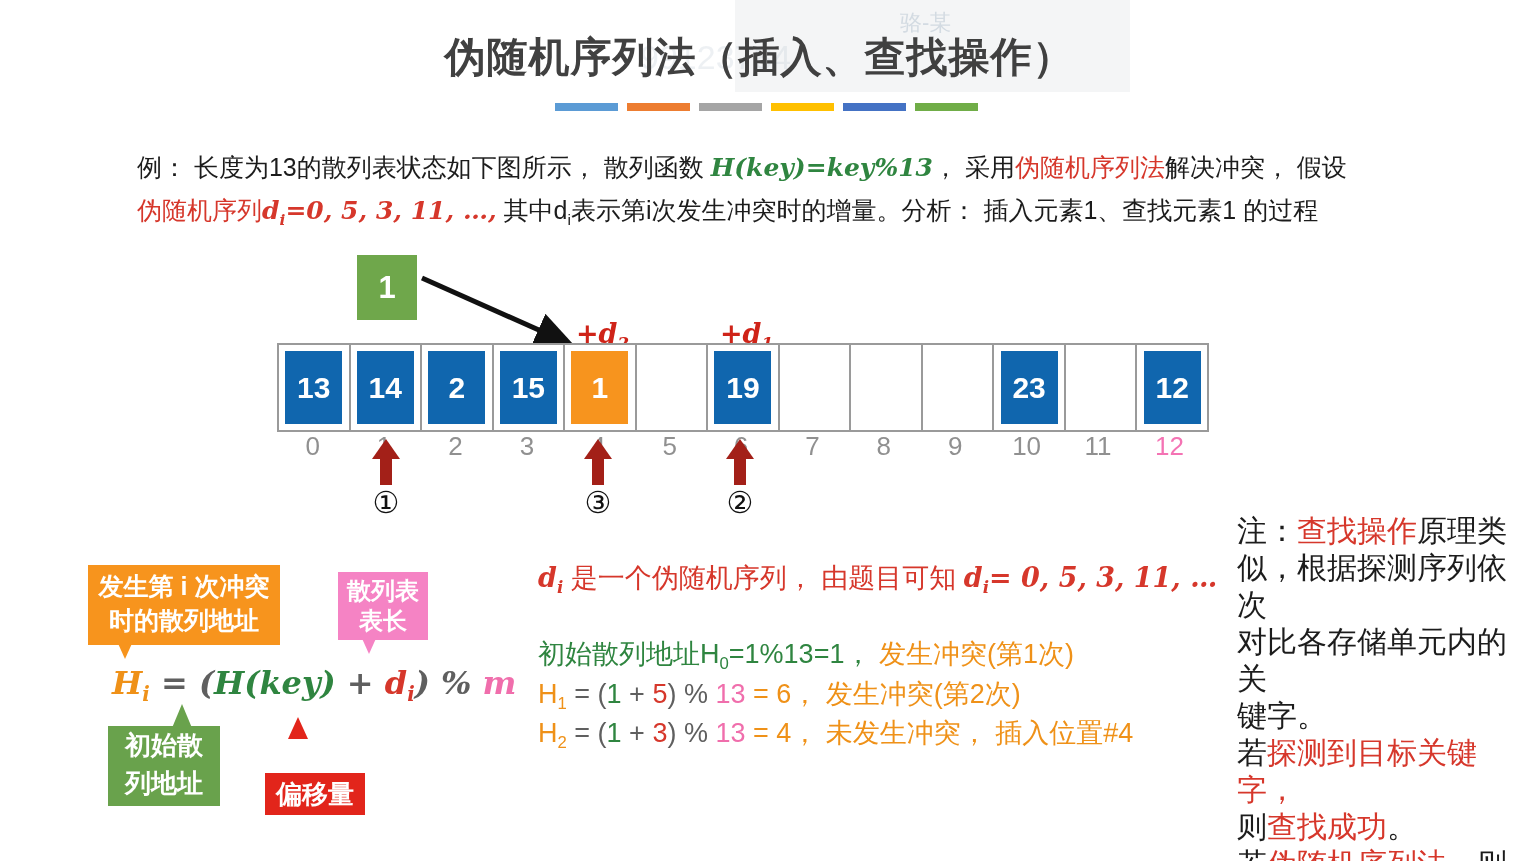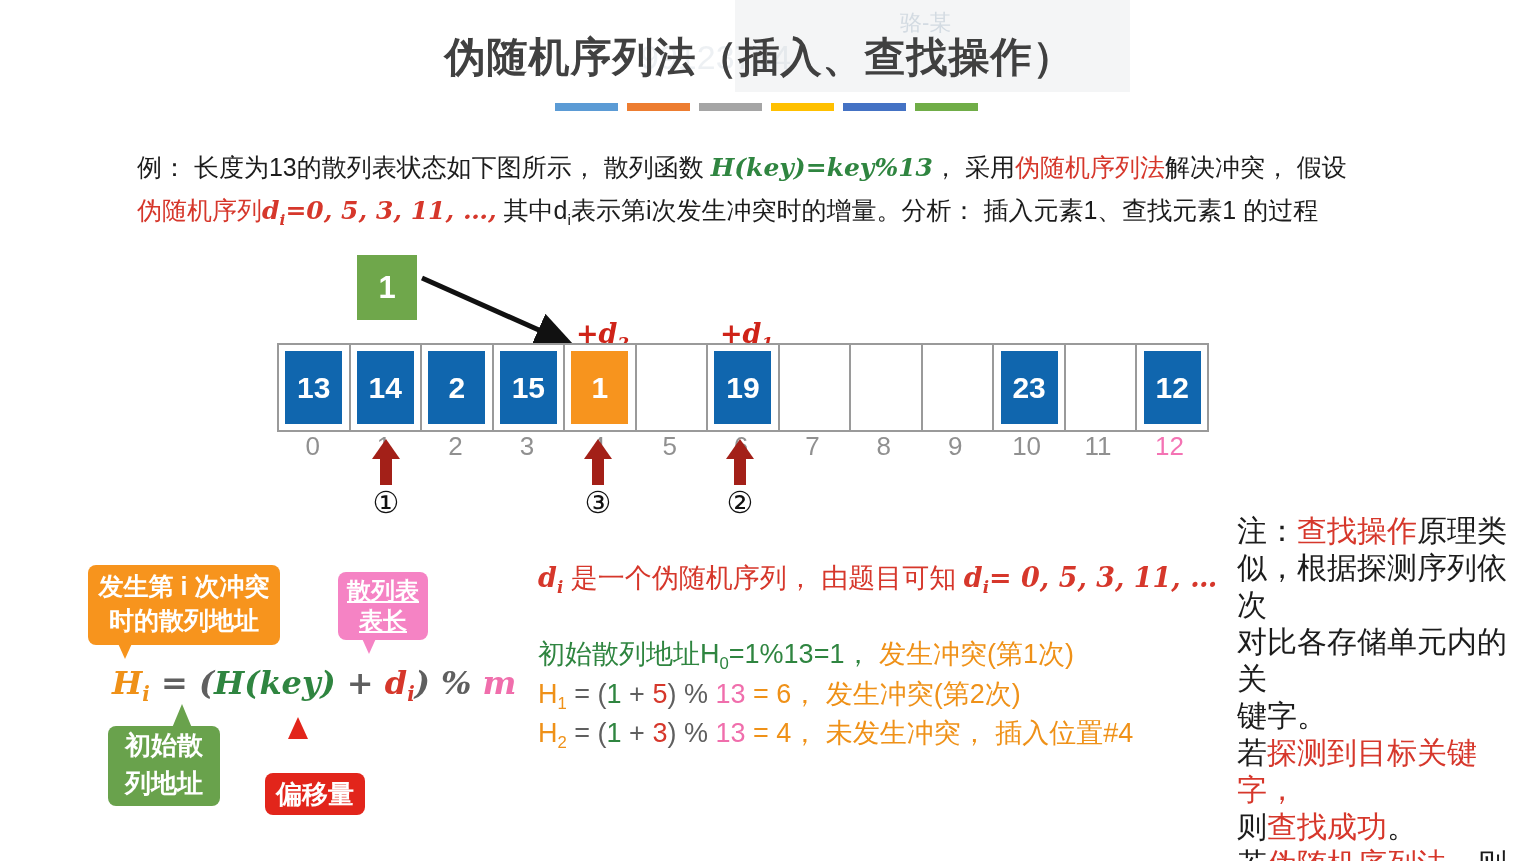--- a/index.html
+++ b/index.html
@@ -43,25 +43,25 @@
   #indices{left:277px;top:431px;width:928px;display:flex;}
   .idx{flex:1;text-align:center;color:#909090;font-size:26px;}
   .idx:last-child{color:#f473b4;}
   
   .uparrow{position:absolute;top:439px;width:28px;height:46px;}
   .uparrow .head{width:0;height:0;border-left:14px solid transparent;border-right:14px solid transparent;
                  border-bottom:20px solid #a32018;}
   .uparrow .shaft{width:12px;height:26px;background:#a32018;margin:0 auto;}
   .circled{position:absolute;top:485px;width:34px;text-align:center;font-size:30px;color:#111;}
   
-  .callout{border-radius:8px;color:#fff;font-weight:bold;text-align:center;}
+  .callout{border-radius:0;color:#fff;font-weight:bold;text-align:center;}
   #co-orange{left:88px;top:565px;width:192px;height:76px;background:#f7941d;
              font-size:25px;line-height:34px;padding-top:4px;}
   #co-pink{left:338px;top:572px;width:90px;height:64px;background:#f583c4;
-           font-size:24px;line-height:30px;padding-top:4px;text-decoration:underline;}
+           font-size:24px;line-height:30px;padding-top:4px;}
   #co-green{left:108px;top:726px;width:112px;height:80px;background:#69a24c;
             font-size:26px;line-height:38px;padding-top:0;}
   #co-red{left:265px;top:737px;width:100px;height:42px;background:#e2251b;
           font-size:26px;line-height:42px;margin-top:36px;}
   .tail-down{width:0;height:0;border-left:9px solid transparent;border-right:9px solid transparent;}
   .tail-up{width:0;height:0;border-left:10px solid transparent;border-right:10px solid transparent;}
   
   #formula{left:112px;top:664px;font-size:32px;font-weight:bold;}
   
   .deriv{left:538px;font-size:27px;white-space:nowrap;}

